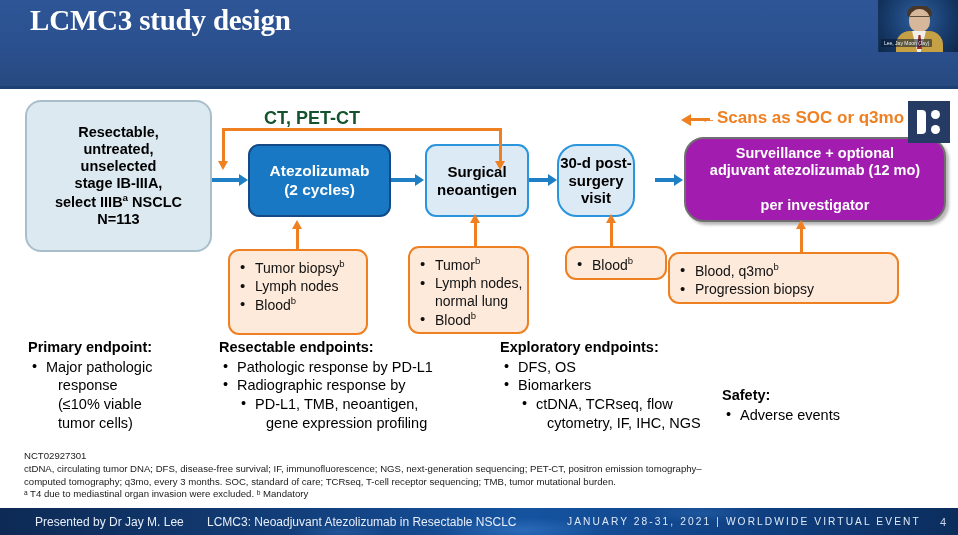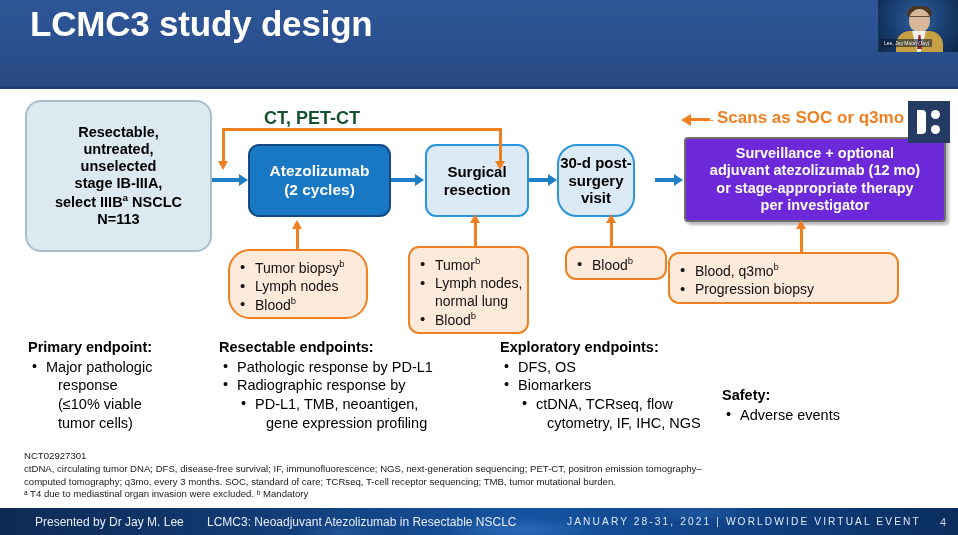--- a/index.html
+++ b/index.html
@@ -12,22 +12,23 @@
   }
   #slide { position: absolute; inset: 0; }
 
   
   .header {
     position: absolute; left: 0; top: 0; width: 958px; height: 88px;
     background: linear-gradient(180deg, #2e5595 0%, #2b5191 45%, #27497f 100%);
   }
   .header-title {
     position: absolute; left: 30px; top: 4px;
-    font-size: 35px; font-weight: bold; color: #ffffff;
+    font-size: 29px; font-weight: bold; color: #ffffff;
     letter-spacing: -0.2px;
+    font-family: Liberation Serif, serif;
   }
   .header-rule {
     position: absolute; left: 0; top: 86px; width: 958px; height: 3px;
     background: #1d3f73;
   }
 
   
   .webcam {
     position: absolute; left: 878px; top: 0px; width: 80px; height: 52px;
     background: radial-gradient(circle at 50% 35%, #2f5f9e 0%, #173b6b 60%, #0e2748 100%);
@@ -83,41 +84,41 @@
     background: #dceaf6; border: 2.5px solid #2a94dd; border-radius: 11px;
     font-size: 15px; font-weight: bold; color: #000;
   }
   .box-visit {
     left: 557px; top: 144px; width: 78px; height: 73px;
     background: #dceaf6; border: 2.5px solid #2a94dd; border-radius: 20px;
     font-size: 15px; font-weight: bold; color: #000;
   }
   .box-surveillance {
     left: 684px; top: 137px; width: 262px; height: 85px;
-    background: #6d28d9; border: 2.5px solid #6f6f6f; border-radius: 4px;
+    background: #a21caf; border: 2.5px solid #6f6f6f; border-radius: 20px;
     font-size: 14.5px; font-weight: bold; color: #ffffff;
     box-shadow: 3px 3px 3px rgba(0,0,0,.28);
     text-align: center;
   }
 
   
   .pbox {
     position: absolute; background: #fdeadb;
     border: 2px solid #ef8022; border-radius: 11px;
     padding: 7px 10px 7px 8px;
     font-size: 14px; color: #111; line-height: 1.3;
   }
   .pbox ul { list-style: none; }
   .pbox li { position: relative; padding-left: 17px; white-space: nowrap; }
   .pbox li::before {
     content: "•"; position: absolute; left: 2px; top: -1px; font-size: 15px;
   }
   .pbox li.cont { padding-left: 17px; }
   .pbox li.cont::before { content: ""; }
-  .pbox-1 { left: 228px; top: 249px; width: 140px; height: 70px; border-radius: 22px; }
+  .pbox-1 { left: 228px; top: 249px; width: 140px; height: 86px; }
   .pbox-2 { left: 408px; top: 246px; width: 121px; height: 88px; }
   .pbox-3 { left: 565px; top: 246px; width: 102px; height: 34px; }
   .pbox-4 { left: 668px; top: 252px; width: 231px; height: 52px; }
   sup { font-size: 0.68em; vertical-align: super; }
 
   
   .ln { position: absolute; background: #1f7fc4; }
   .ln-orange { position: absolute; background: #ef8022; }
   .arrow-r {
     position: absolute; width: 0; height: 0;
@@ -261,21 +262,21 @@
       <span>(2 cycles)</span>
     </div>
   </div>
 
   <div class="ln" style="left:391px; top:178px; width:25px; height:4px;"></div>
   <div class="arrow-r" style="left:415px; top:174px;"></div>
 
   <div class="box box-surgery">
     <div>
       <span>Surgical</span><br>
-      <span>resection</span>
+      <span>neoantigen</span>
     </div>
   </div>
 
   <div class="ln" style="left:529px; top:178px; width:21px; height:4px;"></div>
   <div class="arrow-r" style="left:548px; top:174px;"></div>
 
   <div class="box box-visit">
     <div>
       <span>30-d post-</span><br>
       <span>surgery</span><br>
@@ -283,21 +284,21 @@
     </div>
   </div>
 
   <div class="ln" style="left:655px; top:178px; width:22px; height:4px;"></div>
   <div class="arrow-r" style="left:674px; top:174px;"></div>
 
   <div class="box box-surveillance">
     <div>
       <span>Surveillance + optional</span><br>
       <span>adjuvant atezolizumab (12 mo)</span><br>
-      <span>or stage-appropriate therapy</span><br>
+      <br>
       <span>per investigator</span>
     </div>
   </div>
 
   <div class="label-ctpet">CT, PET-CT</div>
 
   <div class="ln-orange" style="left:222px; top:128px; width:280px; height:3px;"></div>
 
   <div class="ln-orange" style="left:222px; top:128px; width:3px; height:34px;"></div>
   <div class="arrow-d" style="left:218px; top:161px;"></div>

